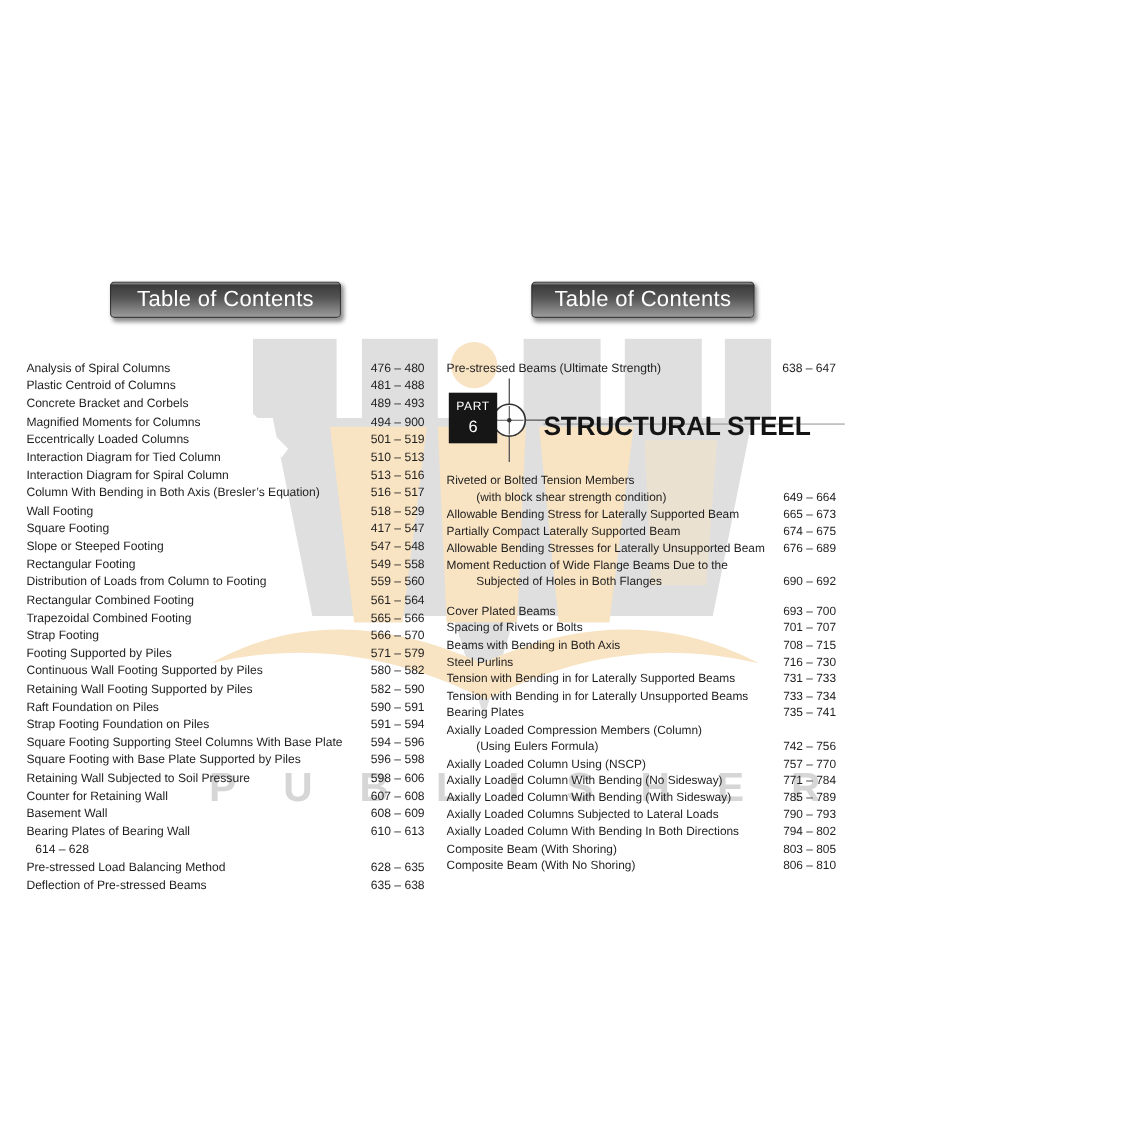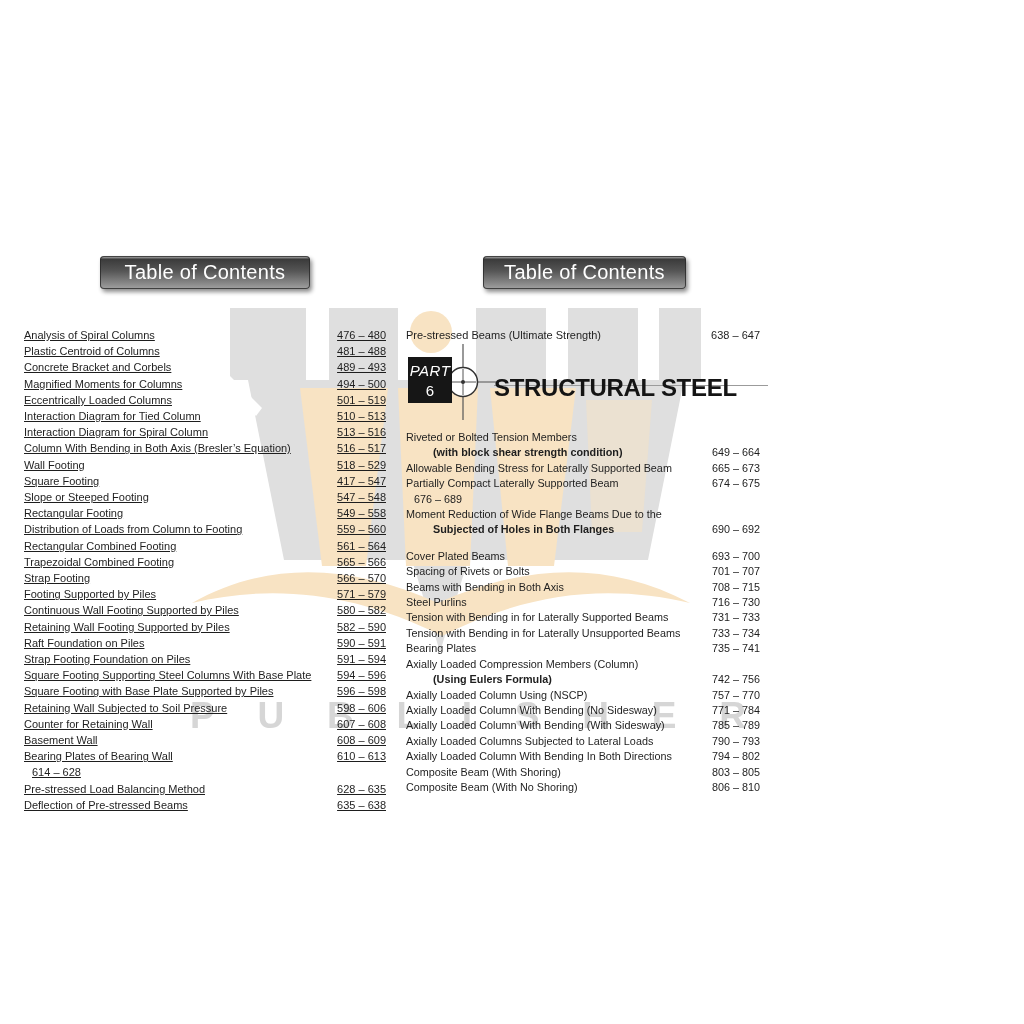--- a/index.html
+++ b/index.html
@@ -19,35 +19,35 @@
     position:absolute;height:33px;border-radius:4px;z-index:2;
     display:flex;align-items:center;justify-content:center;
     color:#ffffff;font-size:20px;letter-spacing:.3px;
     background:linear-gradient(180deg,#c9c9c9 0%,#3b3b3b 10%,#555555 45%,#8b8b8b 85%,#a2a2a2 100%);
     box-shadow:2px 3px 4px rgba(0,0,0,.45), inset 0 0 0 1px rgba(40,40,40,.8);
   }
   .toc-btn.left{left:100px;top:256px;width:210px;}
   .toc-btn.right{left:483px;top:256px;width:203px;}
   
   .list{position:absolute;z-index:2;}
-  .left-list{left:24px;top:327px;width:362px;font-size:11px;line-height:16.2px;text-decoration:underline;}
+  .left-list{left:24px;top:327px;width:362px;font-size:11px;line-height:16.2px;}
   .right-top-list{left:406px;top:327px;width:354px;font-size:11px;line-height:16.2px;}
   .right-list{left:406px;top:430px;width:354px;font-size:10.8px;line-height:15.4px;}
   .row{display:flex;justify-content:space-between;white-space:nowrap;}
   .row .title{flex:1 1 auto;overflow:hidden;}
   .row .pages{flex:0 0 auto;padding-left:8px;}
-  .row.indent .title{padding-left:27px;font-weight:bold;}
+  .row.indent .title{padding-left:27px;}
   .row.gap{margin-top:11px;}
   
   .part-badge{
     position:absolute;left:408px;top:357px;width:44px;height:46px;z-index:2;
     background:#161616;color:#ffffff;display:flex;flex-direction:column;
     align-items:center;justify-content:center;gap:5px;line-height:1;
   }
-  .part-badge .l1{font-size:15px;letter-spacing:.5px;font-style:italic;}
+  .part-badge .l1{font-size:11px;letter-spacing:.5px;}
   .part-badge .l2{font-size:15px;}
   .crosshair{position:absolute;left:438px;top:340px;z-index:1;}
   .section-title{
     position:absolute;left:494px;top:358px;z-index:2;
     font-size:24px;font-weight:bold;letter-spacing:-.3px;color:#141414;white-space:nowrap;margin-top:16px;
   }
   .title-rule{position:absolute;left:494px;top:385px;width:274px;height:1px;background:#9b9b9b;z-index:1;}
 </style>
 </head>
 <body>
@@ -94,21 +94,21 @@
     <div class="row">
       <span class="title">Plastic Centroid of Columns</span>
       <span class="pages">481 – 488</span>
     </div>
     <div class="row">
       <span class="title">Concrete Bracket and Corbels</span>
       <span class="pages">489 – 493</span>
     </div>
     <div class="row">
       <span class="title">Magnified Moments for Columns</span>
-      <span class="pages">494 – 500</span>
+      <span class="pages">494 – 900</span>
     </div>
     <div class="row">
       <span class="title">Eccentrically Loaded Columns</span>
       <span class="pages">501 – 519</span>
     </div>
     <div class="row">
       <span class="title">Interaction Diagram for Tied Column</span>
       <span class="pages">510 – 513</span>
     </div>
     <div class="row">
@@ -241,20 +241,21 @@
     </div>
     <div class="row">
       <span class="title">Allowable Bending Stress for Laterally Supported Beam</span>
       <span class="pages">665 – 673</span>
     </div>
     <div class="row">
       <span class="title">Partially Compact Laterally Supported Beam</span>
       <span class="pages">674 – 675</span>
     </div>
     <div class="row">
+      <span class="title">Allowable Bending Stresses for Laterally Unsupported Beam</span>
       <span class="pages">676 – 689</span>
     </div>
     <div class="row">
       <span class="title">Moment Reduction of Wide Flange Beams Due to the</span>
       <span class="pages"></span>
     </div>
     <div class="row indent">
       <span class="title">Subjected of Holes in Both Flanges</span>
       <span class="pages">690 – 692</span>
     </div>

